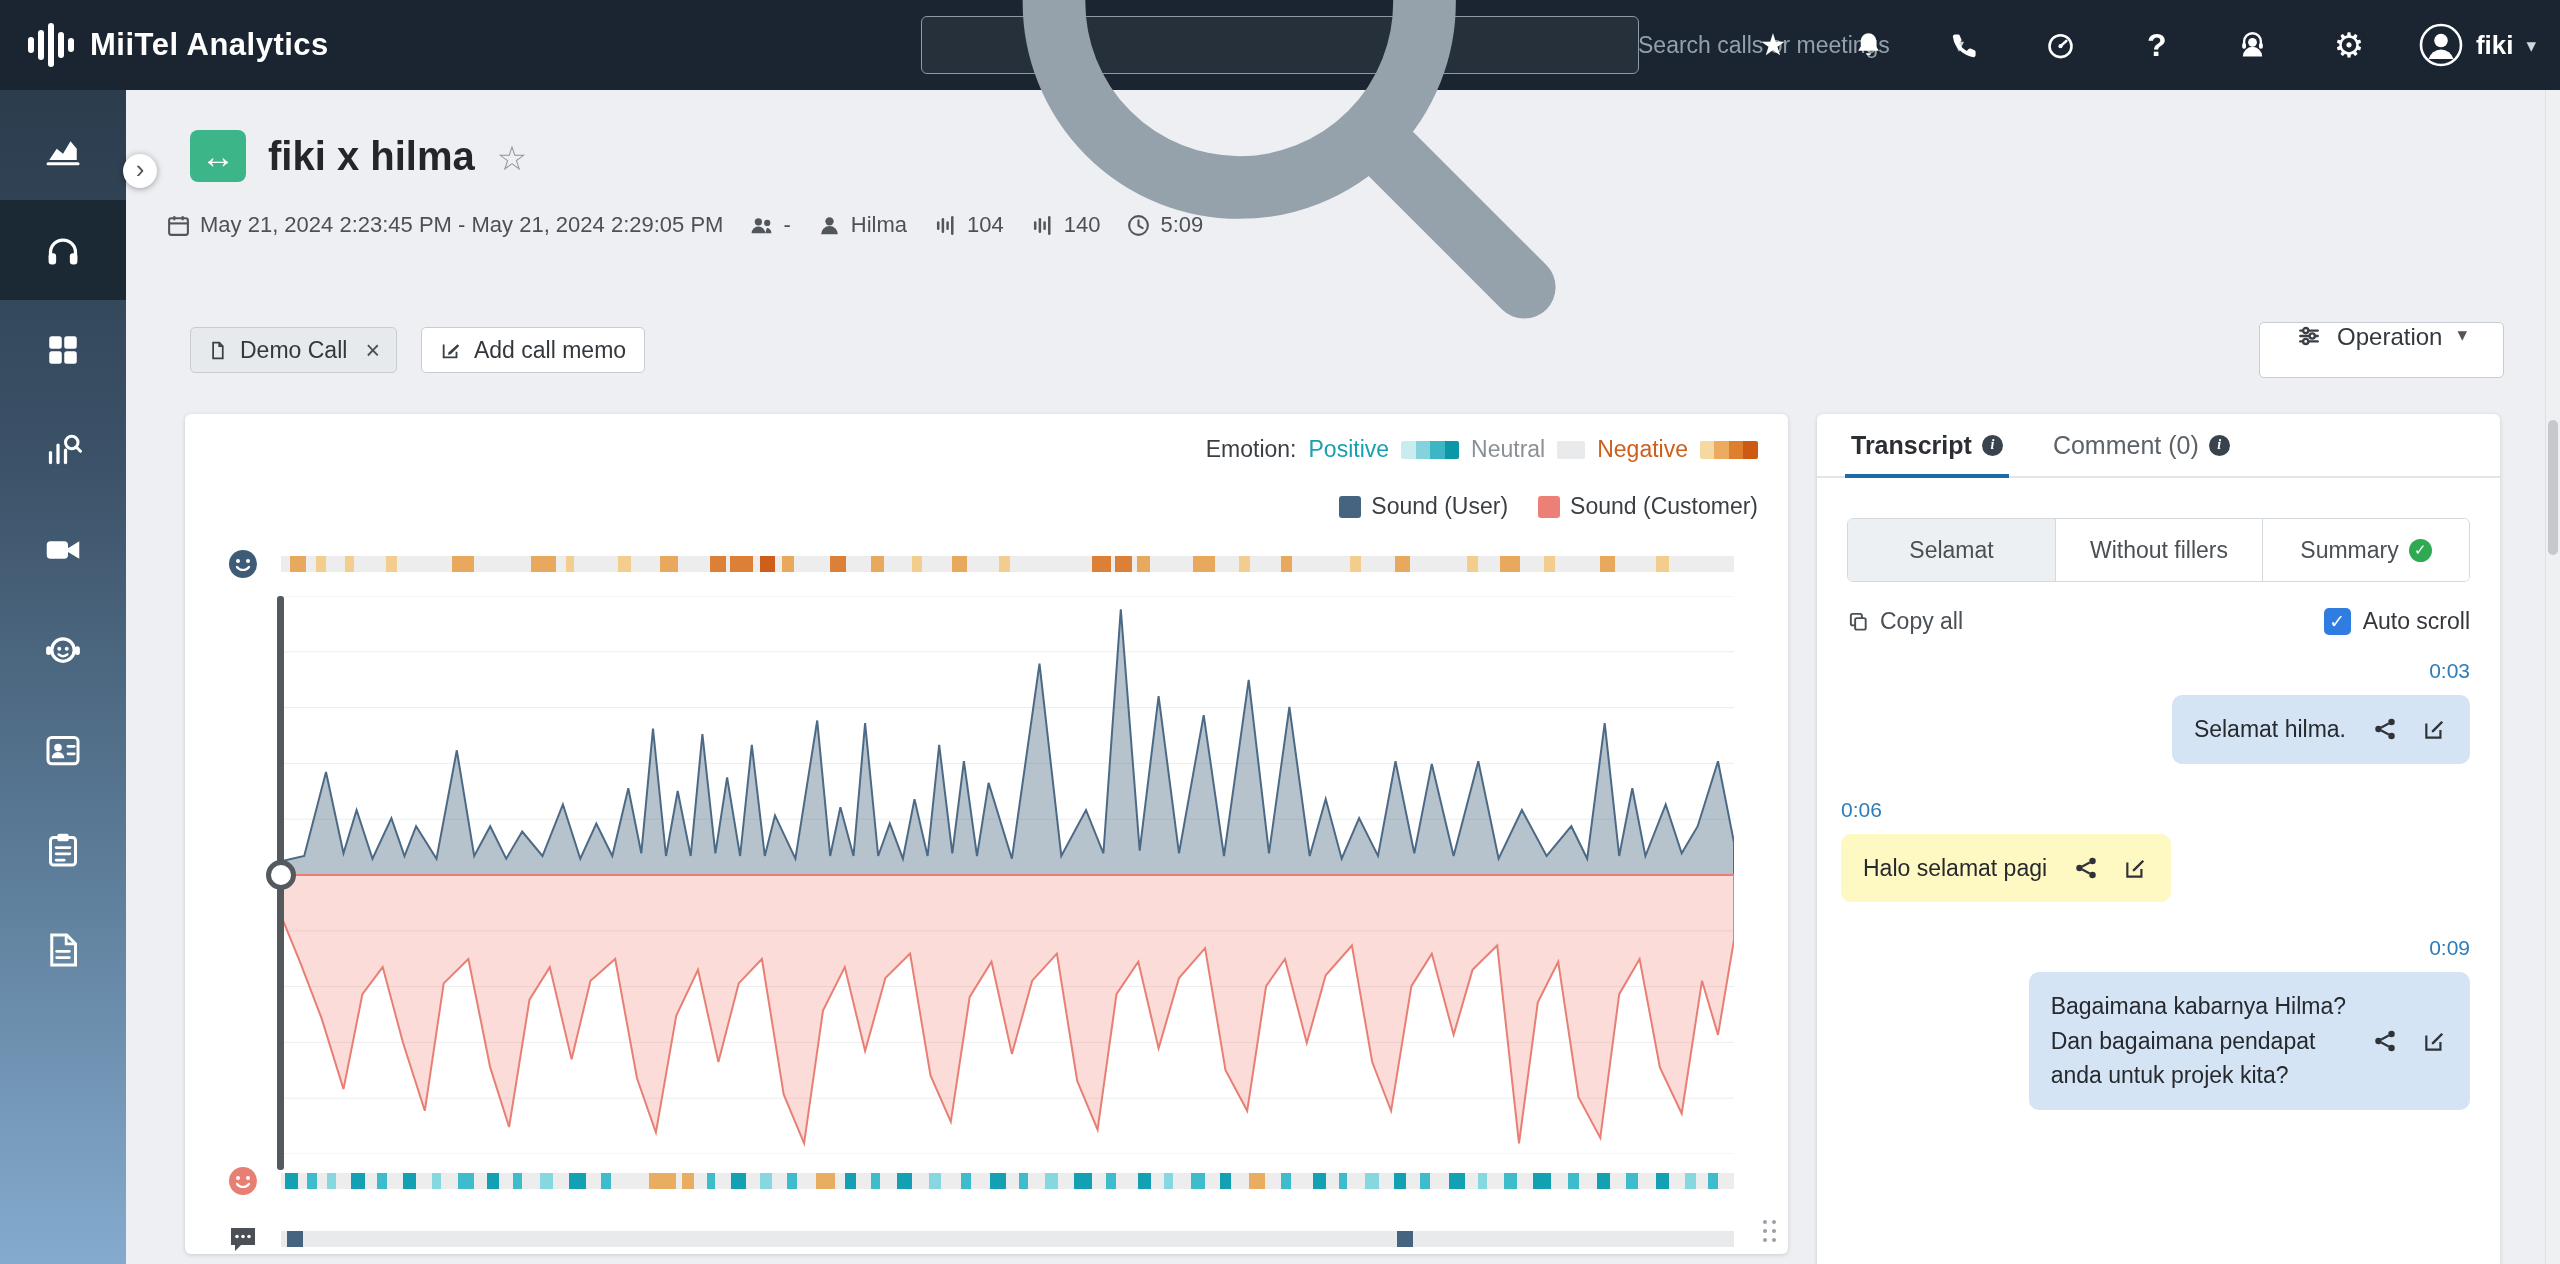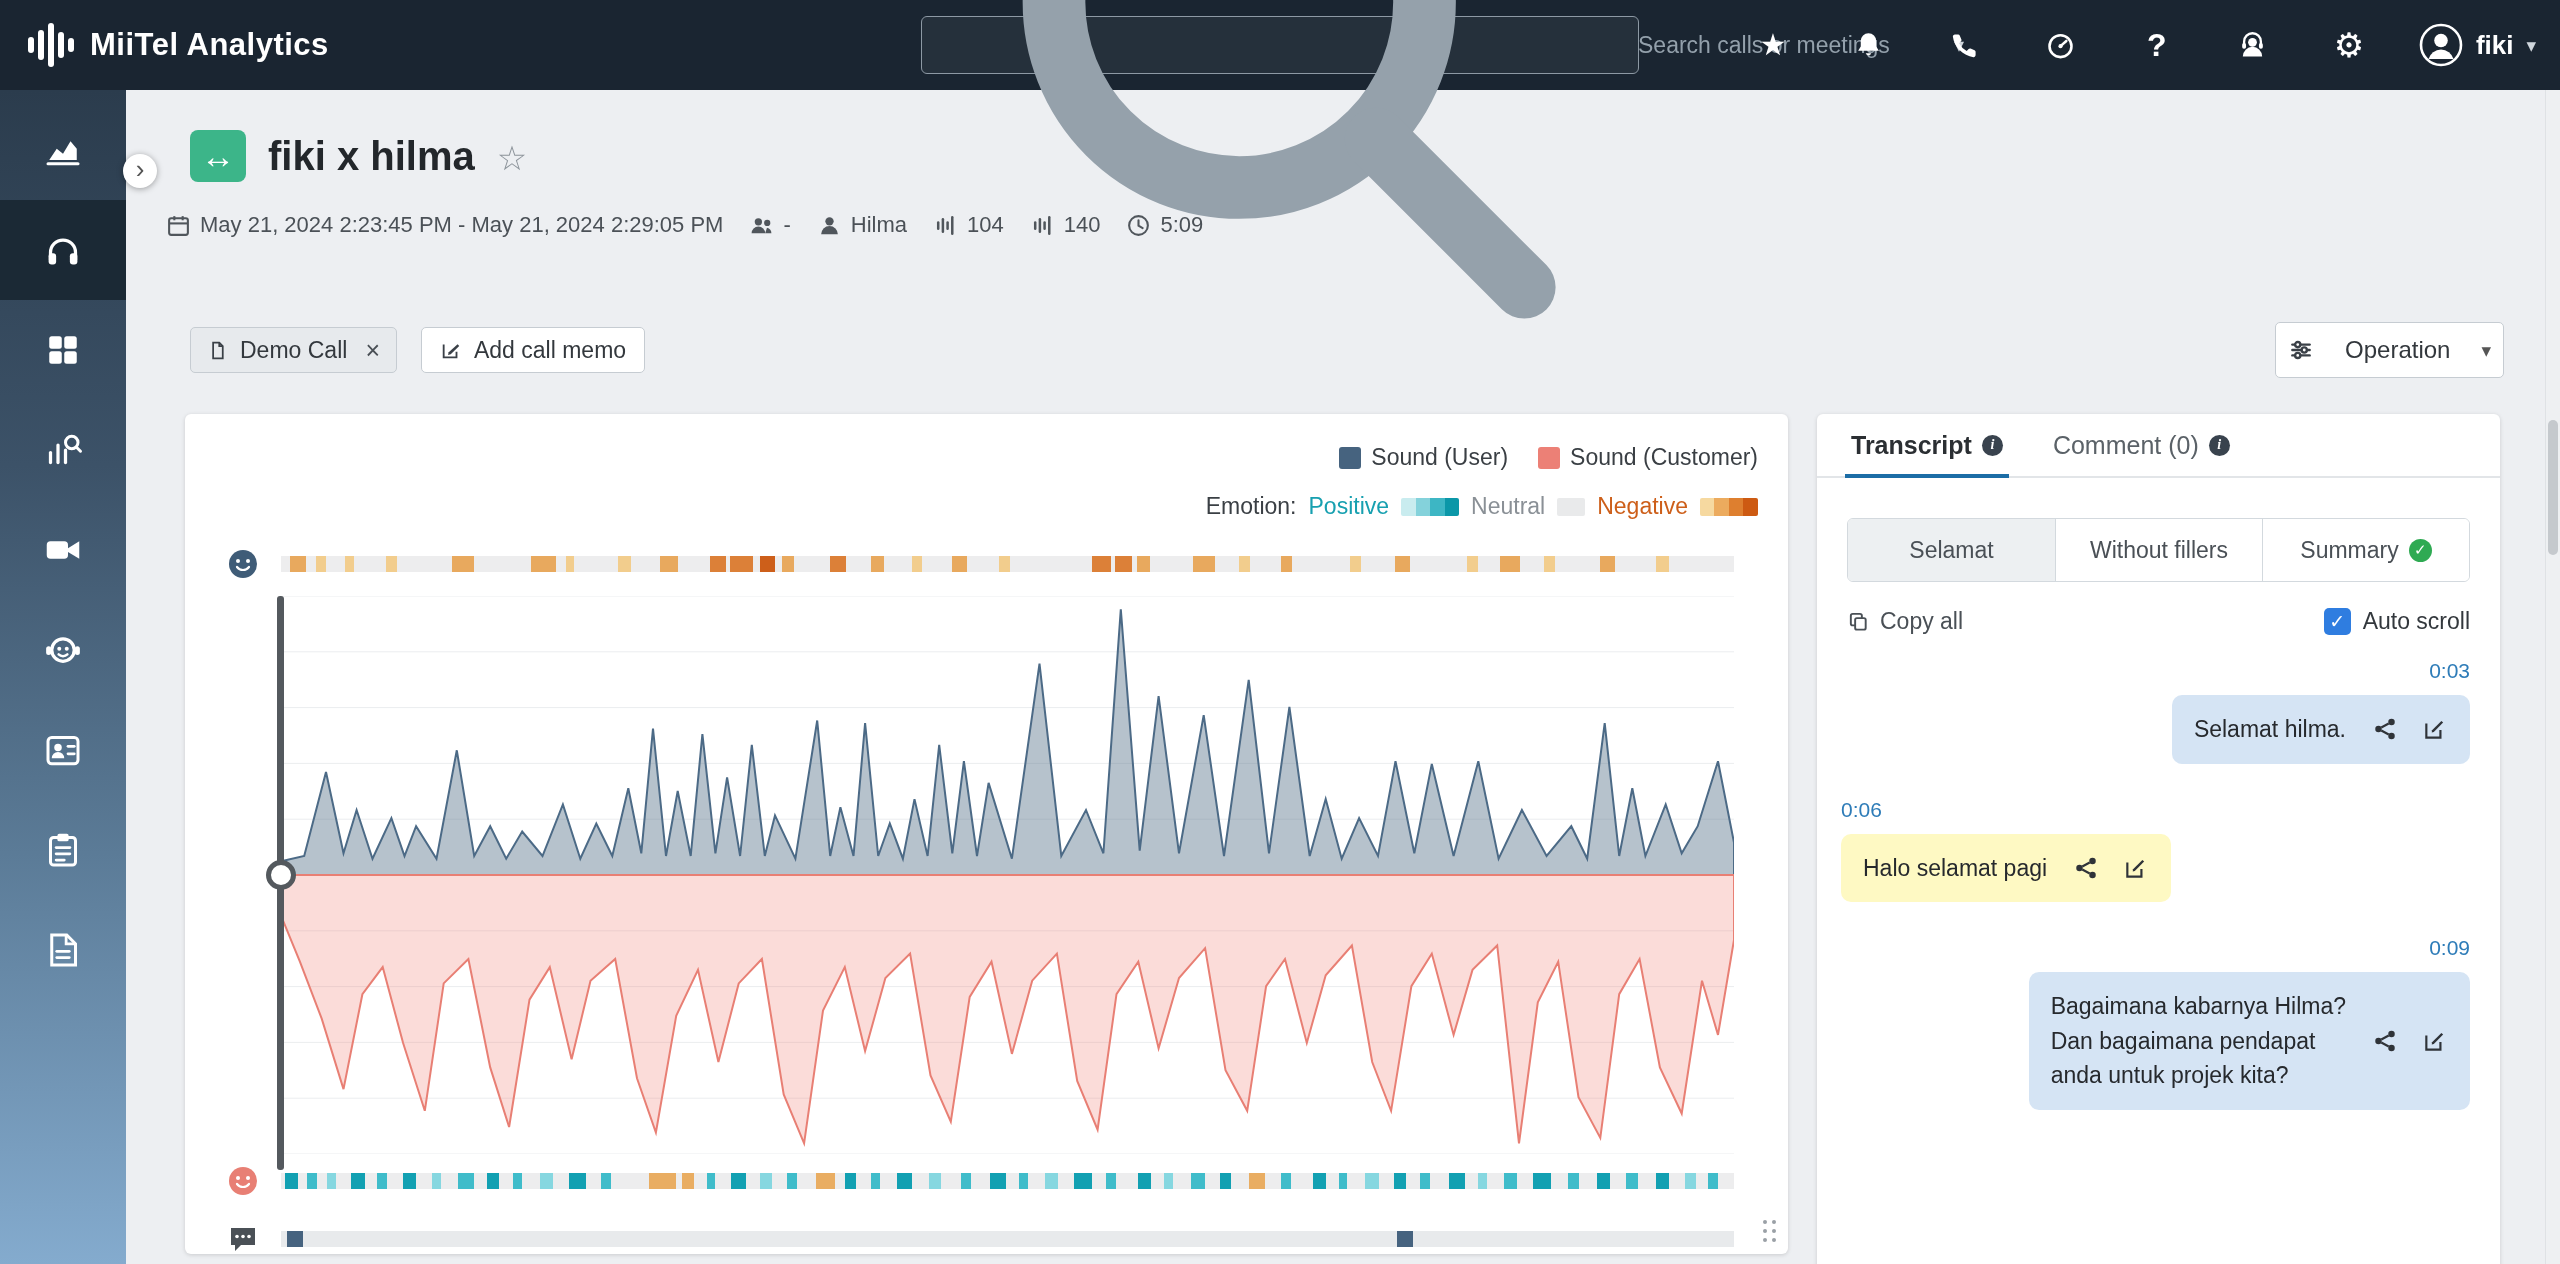--- a/index.html
+++ b/index.html
@@ -46,21 +46,21 @@
   .meta-row{display:flex;align-items:center;padding-left:40px;margin-top:30px;font-size:22px;color:#4b5157}
   .meta-item{display:flex;align-items:center;gap:9px;margin-right:26px}
   .meta-item svg{width:25px;height:25px;flex:none}
 
   .toolbar-row{display:flex;align-items:center;margin-top:84px;padding:0 56px 0 64px}
   .chip{display:flex;align-items:center;gap:12px;background:#e7eaed;border:1px solid #c6ccd2;border-radius:5px;height:46px;padding:0 16px;font-size:23px;color:#33383d}
   .chip svg{width:21px;height:21px}
   .chip-close{font-size:25px;color:#4a5056;cursor:pointer;margin-left:6px;line-height:1}
   .memo-btn{display:flex;align-items:center;gap:12px;background:#fff;border:1px solid #c6ccd2;border-radius:5px;height:46px;padding:0 18px;font-size:23px;color:#33383d;margin-left:24px;cursor:pointer}
   .memo-btn svg{width:22px;height:22px}
-  .operation-btn{margin-left:auto;display:flex;align-items:center;gap:31px;background:#fff;border:1px solid #c6ccd2;border-radius:5px;height:56px;padding:0 12px;font-size:24px;color:#33383d;cursor:pointer}
+  .operation-btn{margin-left:auto;display:flex;align-items:flex-start;gap:15px;background:#fff;border:1px solid #c6ccd2;border-radius:5px;height:56px;padding:0 36px;font-size:24px;color:#33383d;cursor:pointer}
   .operation-btn svg{width:26px;height:26px}
   .op-caret{font-size:19px;color:#555}
 
   .content-row{display:flex;align-items:flex-start;margin-top:36px;padding:0 60px 0 59px;gap:29px}
 
   
   .card{position:relative;width:1603px;height:840px;background:#fff;border-radius:6px;box-shadow:0 1px 4px rgba(0,0,0,.15)}
   .legend-row{display:flex;align-items:center;justify-content:flex-end;gap:12px;padding-right:30px;font-size:23px;color:#3a3f44}
   .legend-row.first{padding-top:30px;gap:10px}
   .legend-row.first .lbl{margin-right:20px}
@@ -373,34 +373,34 @@
           </g>
         </svg>
       <span>Operation</span>
       <span class="op-caret">▾</span>
     </button>
   </div>
 
   <div class="content-row">
 
     <section class="card">
-      <div class="legend-row first">
-        <span class="sw user"></span>
-        <span class="lbl">Sound (User)</span>
-        <span class="sw customer"></span>
-        <span>Sound (Customer)</span>
-      </div>
       <div class="legend-row second">
         <span>Emotion:</span>
         <span class="lg-pos">Positive</span>
         <span class="grad pos"></span>
         <span class="lg-neu">Neutral</span>
         <span class="grad neu" actable="false"></span>
         <span class="lg-neg">Negative</span>
         <span class="grad neg"></span>
+      </div>
+      <div class="legend-row first">
+        <span class="sw user"></span>
+        <span class="lbl">Sound (User)</span>
+        <span class="sw customer"></span>
+        <span>Sound (Customer)</span>
       </div>
 
       <div class="chart-zone">
         <svg class="zone-icon" id="emoji-user" viewBox="0 0 32 32">
           <circle cx="16" cy="16" r="14" fill="#3f5c77"></circle>
             <circle cx="11" cy="13" r="2" fill="#fff"></circle>
             <circle cx="21" cy="13" r="2" fill="#fff"></circle>
             <path d="M10 19a7.5 7.5 0 0 0 12 0" stroke="#fff" stroke-width="2.2" fill="none" stroke-linecap="round"></path>
         </svg>
         <div class="strip" id="strip-top">

